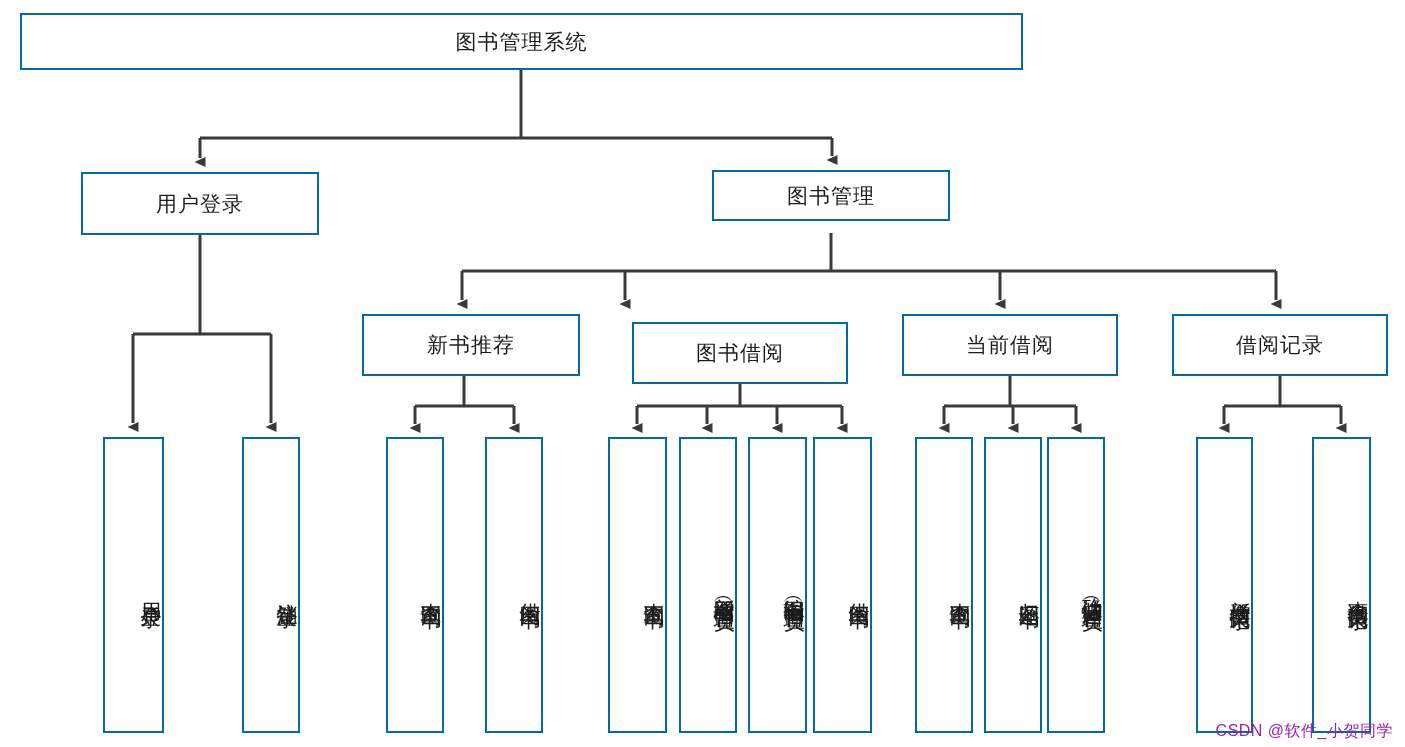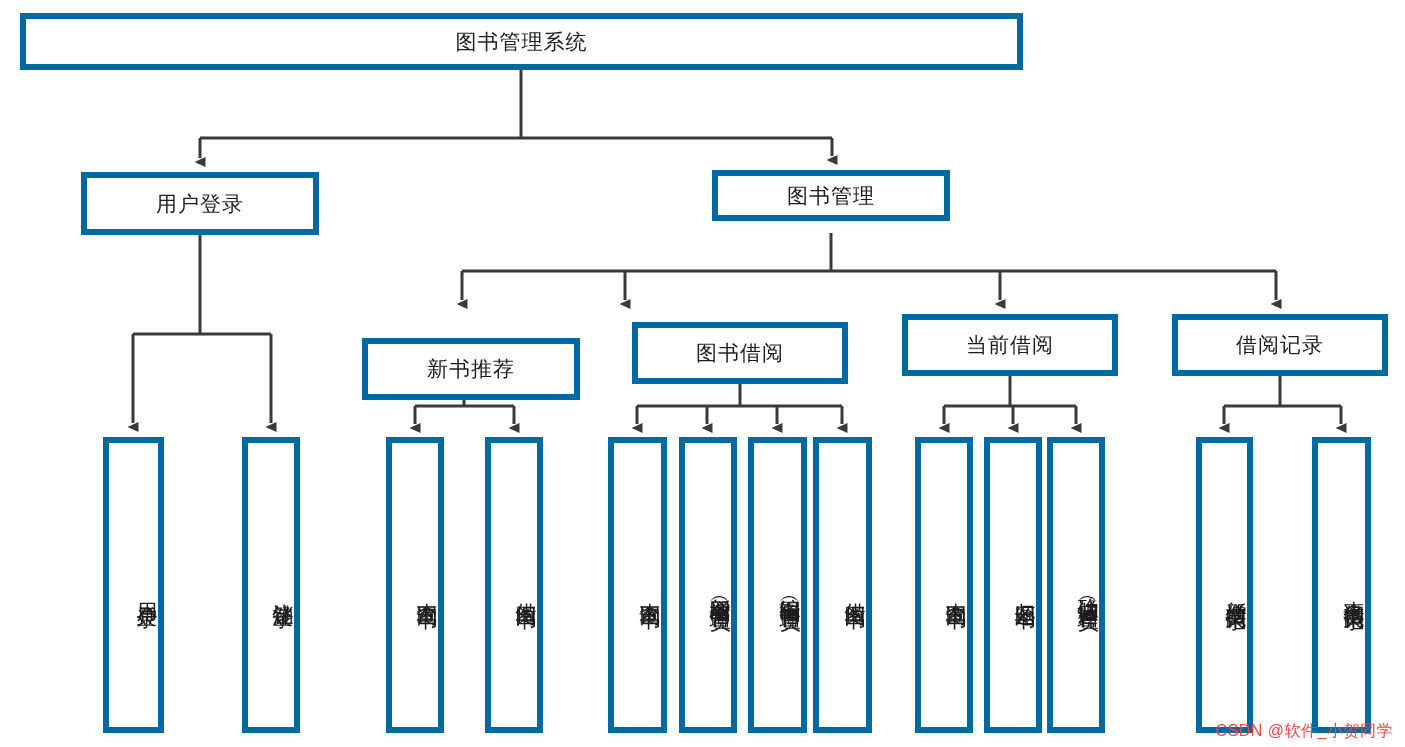--- a/index.html
+++ b/index.html
@@ -21,21 +21,21 @@
     position: absolute;
     left: 0;
     top: 0;
     width: 1405px;
     height: 747px;
     pointer-events: none;
   }
   .node {
     position: absolute;
     box-sizing: border-box;
-    border: 6px solid #0369a1;
+    border: 2px solid #0369a1;
     background: #ffffff;
     display: flex;
     align-items: center;
     justify-content: center;
     color: #1c1c1c;
   }
   .node.horizontal {
     font-size: 21px;
     letter-spacing: 1px;
   }
@@ -52,21 +52,21 @@
     writing-mode: vertical-rl;
     text-orientation: upright;
     line-height: 1.05;
     white-space: nowrap;
   }
   .watermark {
     position: absolute;
     right: 12px;
     bottom: 5px;
     font-size: 16px;
-    color: #ef4444;
+    color: #a21caf;
     letter-spacing: 0.5px;
     white-space: nowrap;
   }
 </style>
 </head>
 <body>
 
 <div id="canvas">
 
   <svg id="wires" viewBox="0 0 1405 747" xmlns="http://www.w3.org/2000/svg">
@@ -123,21 +123,21 @@
     <span>图书管理系统</span>
   </div>
 
   <div class="node horizontal" style="left: 81px; top: 172px; width: 238px; height: 63px;">
     <span>用户登录</span>
   </div>
   <div class="node horizontal" style="left: 712px; top: 170px; width: 238px; height: 51px;">
     <span>图书管理</span>
   </div>
 
-  <div class="node horizontal" style="left: 362px; top: 314px; width: 218px; height: 62px; margin-top: 24px;">
+  <div class="node horizontal" style="left: 362px; top: 314px; width: 218px; height: 62px;">
     <span>新书推荐</span>
   </div>
   <div class="node horizontal" style="left: 632px; top: 314px; width: 216px; height: 62px; margin-top: 8px;">
     <span>图书借阅</span>
   </div>
   <div class="node horizontal" style="left: 1172px; top: 314px; width: 216px; height: 62px;">
     <span>借阅记录</span>
   </div>
   <div class="node horizontal" style="left: 902px; top: 314px; width: 216px; height: 62px;">
     <span>当前借阅</span>

